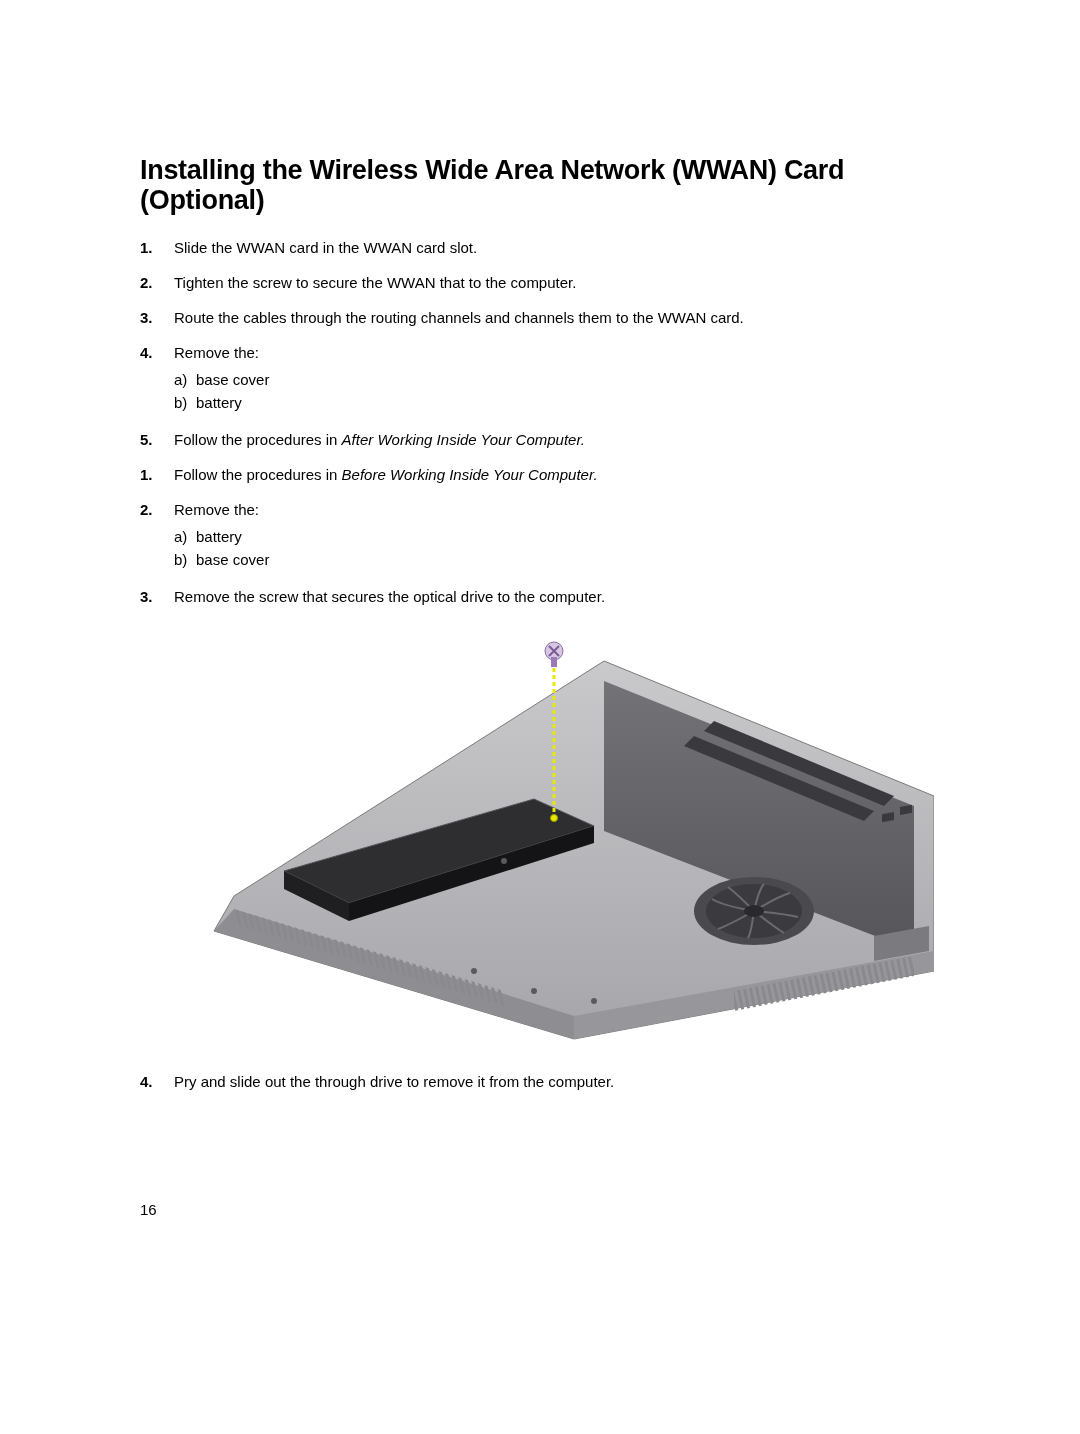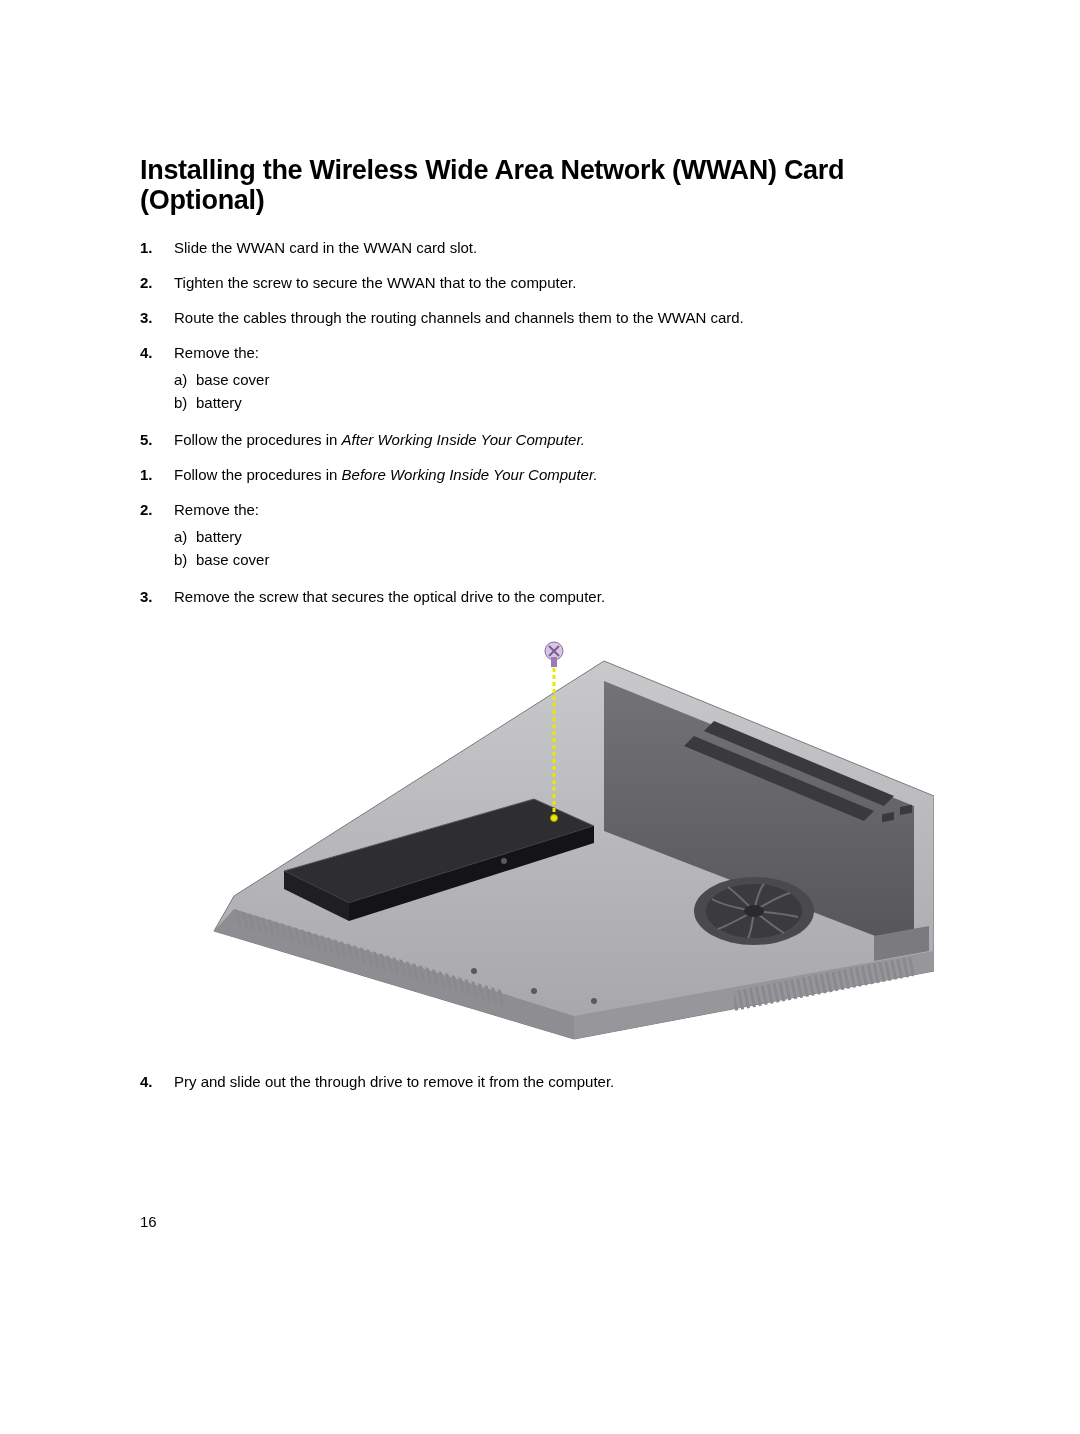--- a/index.html
+++ b/index.html
@@ -10,21 +10,21 @@
   .ol { list-style: none; font-size: 15px; }
   .ol > .li { display: flex; align-items: flex-start; margin-bottom: 14px; line-height: 1.4; }
   .ol > .li > .num { width: 34px; flex-shrink: 0; font-weight: bold; }
   .ol > .li > .body { flex: 1; }
   .sublist { margin-top: 6px; }
   .sublist .subli { display: flex; margin-bottom: 2px; }
   .sublist .subli .sublabel { width: 22px; flex-shrink: 0; }
   em.ital { }
   .figure { margin: 6px 0 30px 34px; width: 760px; height: 420px; position: relative; }
   .figure svg { width: 100%; height: 100%; display: block; }
-  .page-number { position: absolute; bottom: 230px; left: 140px; font-size: 15px; }
+  .page-number { position: absolute; bottom: 242px; left: 140px; font-size: 15px; }
 </style>
 </head>
 <body>
 
 <div class="page">
 
   <h2 class="section-heading">Installing the Wireless Wide Area Network (WWAN) Card (Optional)</h2>
 
   <div class="ol">
     <div class="li">

